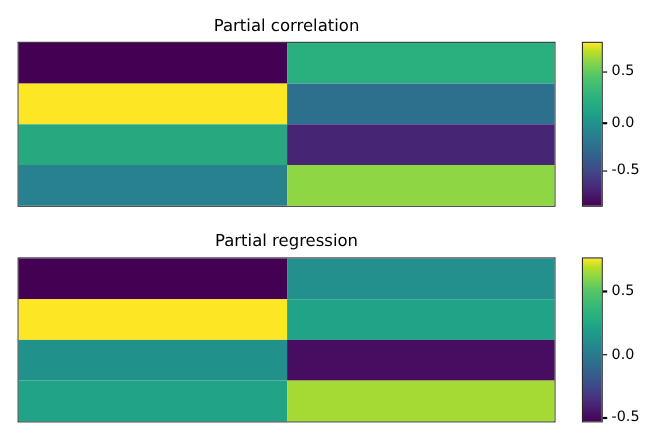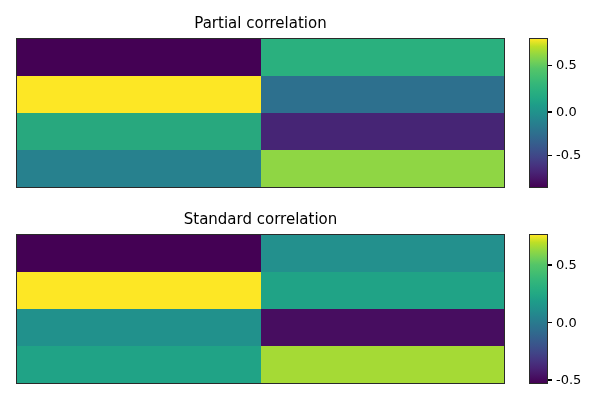--- a/index.html
+++ b/index.html
@@ -112,21 +112,21 @@
       <div class="cb-tick" style="top: 49.3%;">
         <span class="cb-tick-mark"></span>
         <span class="cb-tick-label">0.0</span>
       </div>
       <div class="cb-tick" style="top: 78.3%;">
         <span class="cb-tick-mark"></span>
         <span class="cb-tick-label">-0.5</span>
       </div>
     </div>
 
-  <div id="title-2" class="subplot-title">Standard correlation</div>
+  <div id="title-2" class="subplot-title">Partial regression</div>
 
   <div id="heatmap-2" class="heatmap">
       <div class="hm-cell" style="background: rgb(68, 1, 84);"></div>
       <div class="hm-cell" style="background: rgb(35, 144, 141);"></div>
       <div class="hm-cell" style="background: rgb(253, 231, 37);"></div>
       <div class="hm-cell" style="background: rgb(32, 163, 134);"></div>
       <div class="hm-cell" style="background: rgb(33, 145, 140);"></div>
       <div class="hm-cell" style="background: rgb(71, 13, 96);"></div>
       <div class="hm-cell" style="background: rgb(32, 163, 134);"></div>
       <div class="hm-cell" style="background: rgb(165, 218, 53);"></div>

